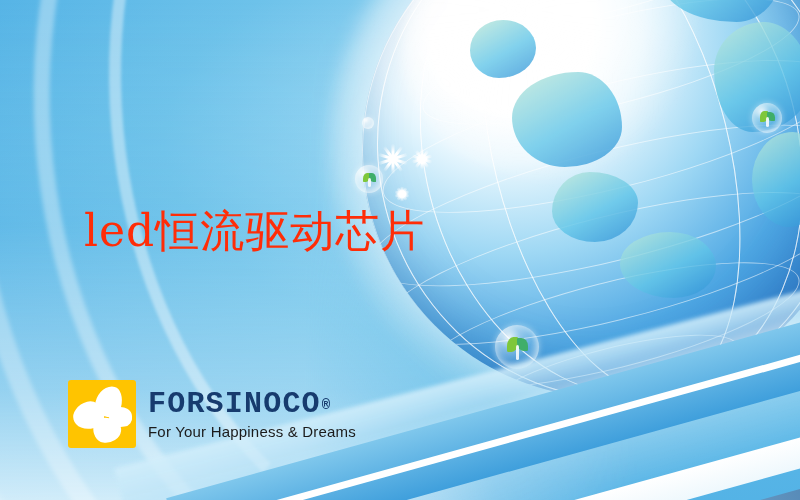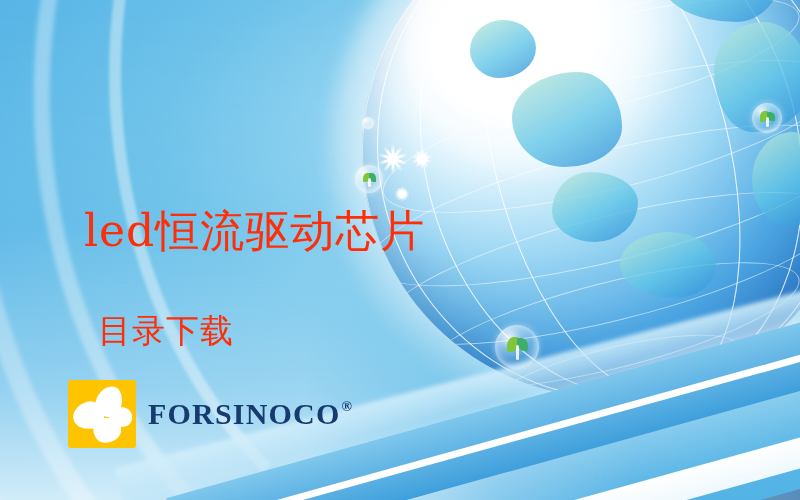--- a/index.html
+++ b/index.html
@@ -186,24 +186,24 @@
   .logo-mark{
     position:relative;width:68px;height:68px;background:#FFC400;border-radius:3px;flex:none;
   }
   .petal{position:absolute;background:#ffffff;}
   .p-top{width:26px;height:31px;left:28px;top:6px;border-radius:58% 42% 46% 54% / 62% 58% 42% 38%;transform:rotate(14deg);}
   .p-right{width:23px;height:20px;left:41px;top:27px;border-radius:50% 60% 42% 48% / 52% 52% 48% 48%;transform:rotate(-8deg);}
   .p-bottom{width:28px;height:25px;left:25px;top:38px;border-radius:46% 54% 58% 42% / 40% 44% 56% 60%;transform:rotate(8deg);}
   .p-left{width:31px;height:27px;left:5px;top:22px;border-radius:58% 42% 44% 56% / 50% 56% 44% 50%;transform:rotate(-16deg);}
   .logo-text{display:flex;flex-direction:column;line-height:1;}
   .brand{
-    font-family:Liberation Serif, serif;
+    font-family:Liberation Mono, monospace;
     font-weight:bold;font-size:30px;color:#173B6E;
     letter-spacing:1.2px;
-    display:flex;align-items:flex-start;
+    display:flex;align-items:center;
   }
   .brand .reg{font-size:14px;margin-top:1px;margin-left:1px;}
   .tagline{
     font-family:"Liberation Sans",sans-serif;
     font-size:15px;color:#1b1b1b;margin-top:5px;letter-spacing:.2px;
   }
 </style>
 </head>
 <body>
 
@@ -331,31 +331,31 @@
     <div class="ribbon rb-soft"></div>
     <div class="ribbon rb5"></div>
     <div class="ribbon rb1"></div>
     <div class="ribbon rb2"></div>
     <div class="ribbon rb3"></div>
     <div class="ribbon rb4"></div>
   </div>
 
   <div id="headline">
     <span class="ln1">led恒流驱动芯片</span>
-    <span class="ln2">目录下载</span>
   </div>
 
   <div id="logo">
     <div class="logo-mark">
       <span class="petal p-top"></span>
       <span class="petal p-right"></span>
       <span class="petal p-bottom"></span>
       <span class="petal p-left"></span>
     </div>
     <div class="logo-text">
       <div class="brand">
         <span>FORSINOCO</span>
         <span class="reg">®</span>
       </div>
+      <div class="tagline">For Your Happiness &amp; Dreams</div>
     </div>
   </div>
 
 </div>
 
 </body></html>

